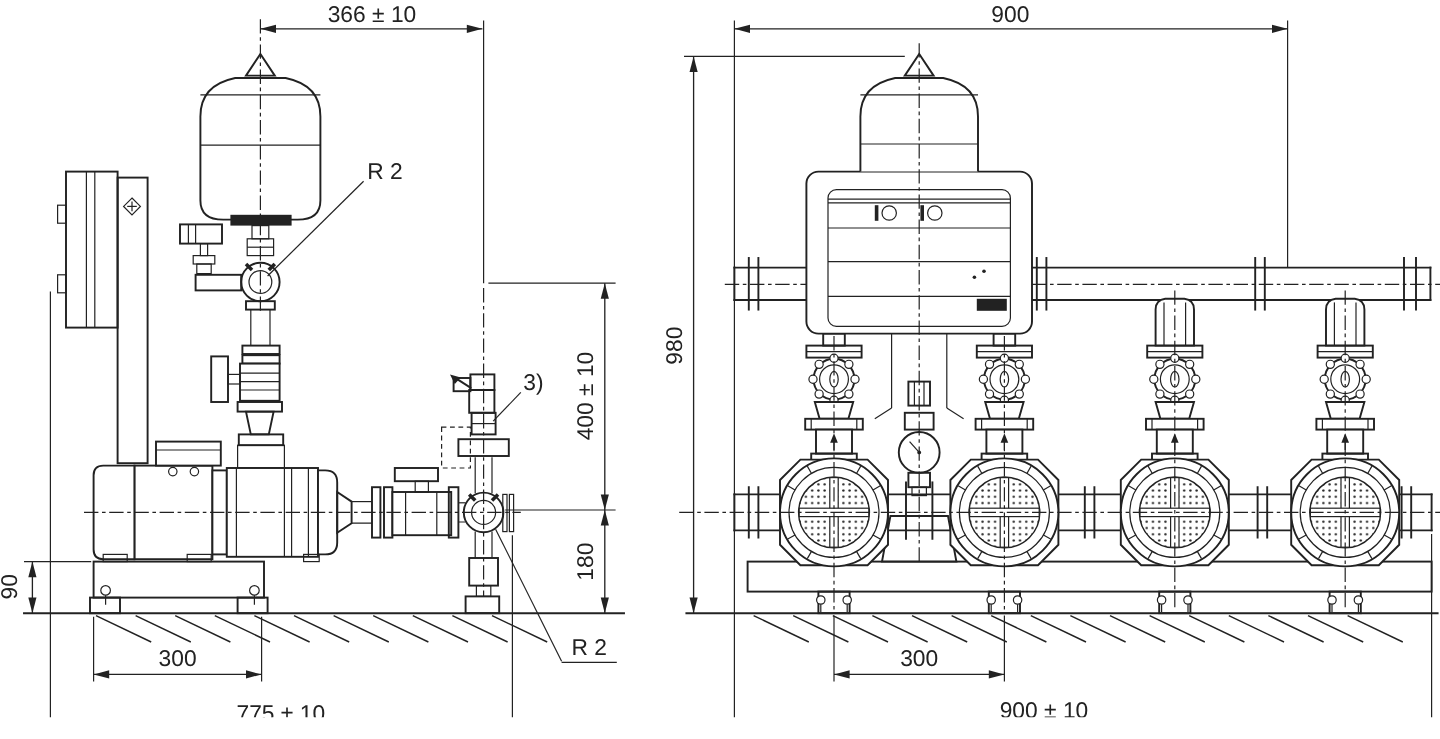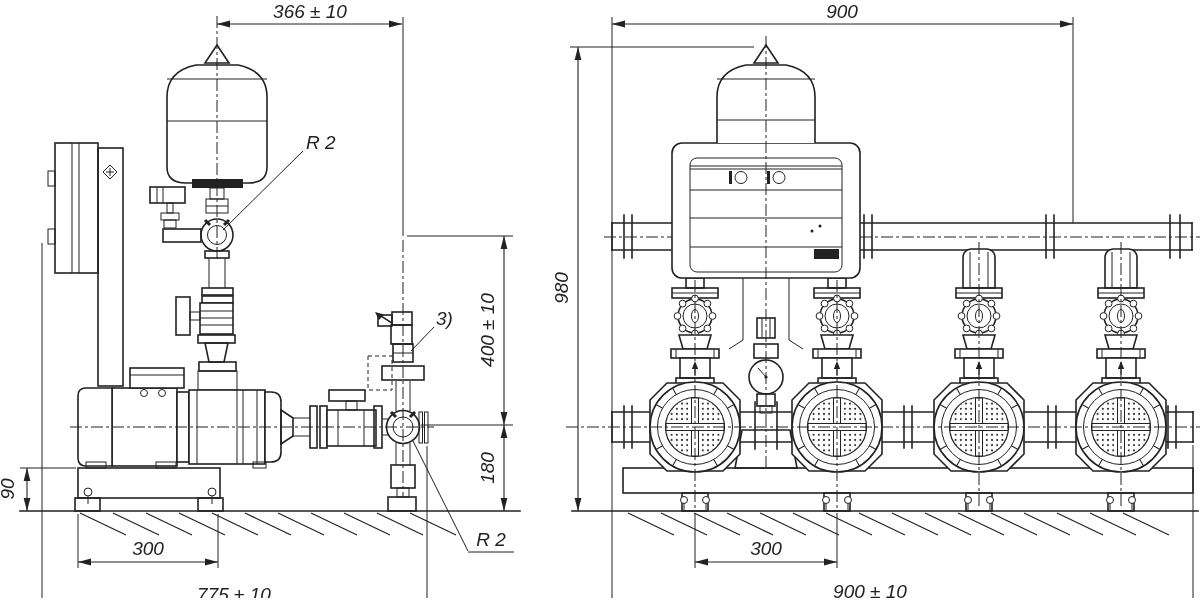--- a/index.html
+++ b/index.html
@@ -1,16 +1,16 @@
 <!DOCTYPE html>
 <html><head>
 <meta charset="utf-8">
 <style>
   html,body{margin:0;padding:0;background:#fff;}
-  .stage{width:1200px;height:598px;background:#ffffff;position:relative;overflow:hidden;font-style:italic;}
+  .stage{width:1200px;height:598px;background:#ffffff;position:relative;overflow:hidden;}
   svg{display:block;}
   .ln{stroke:#222;stroke-width:1.6;fill:none;stroke-linecap:square;}
   .lnf{stroke:#222;stroke-width:1.6;fill:#ffffff;}
   .tn{stroke:#222;stroke-width:1;fill:none;}
   .tnf{stroke:#222;stroke-width:1;fill:#ffffff;}
   .dim{stroke:#222;stroke-width:1.1;fill:none;}
   .cl{stroke:#222;stroke-width:1;fill:none;stroke-dasharray:12 3 3 3;}
   .dsh{stroke:#222;stroke-width:1;fill:none;stroke-dasharray:4 3;}
   .hx{stroke:#222;stroke-width:1.2;}
   .st{stroke:#222;stroke-width:3;}

